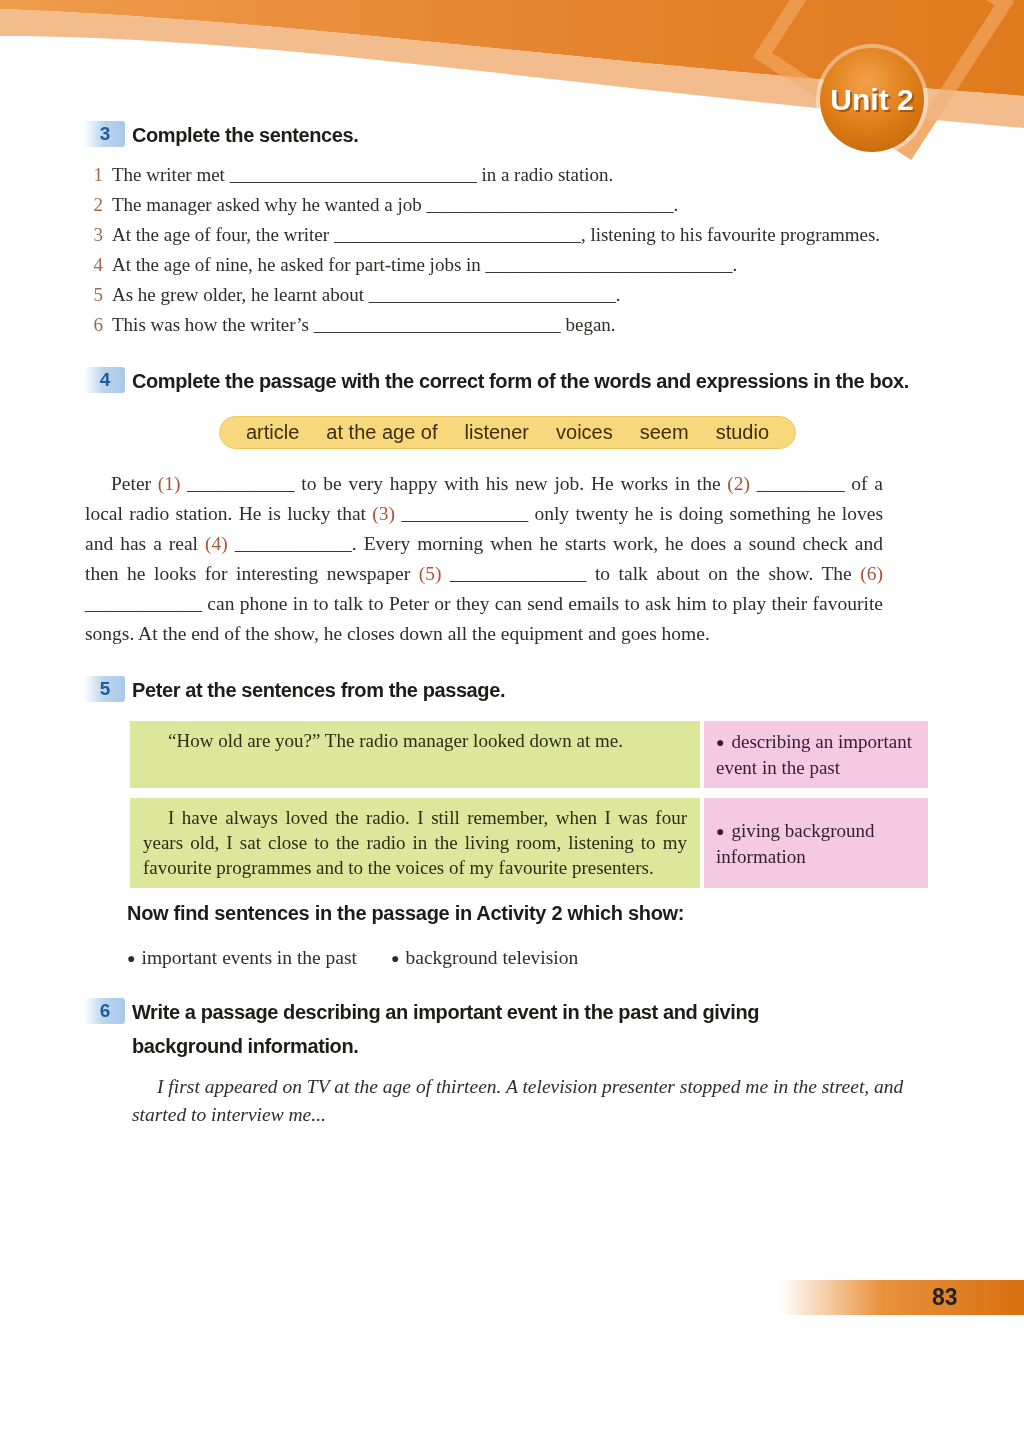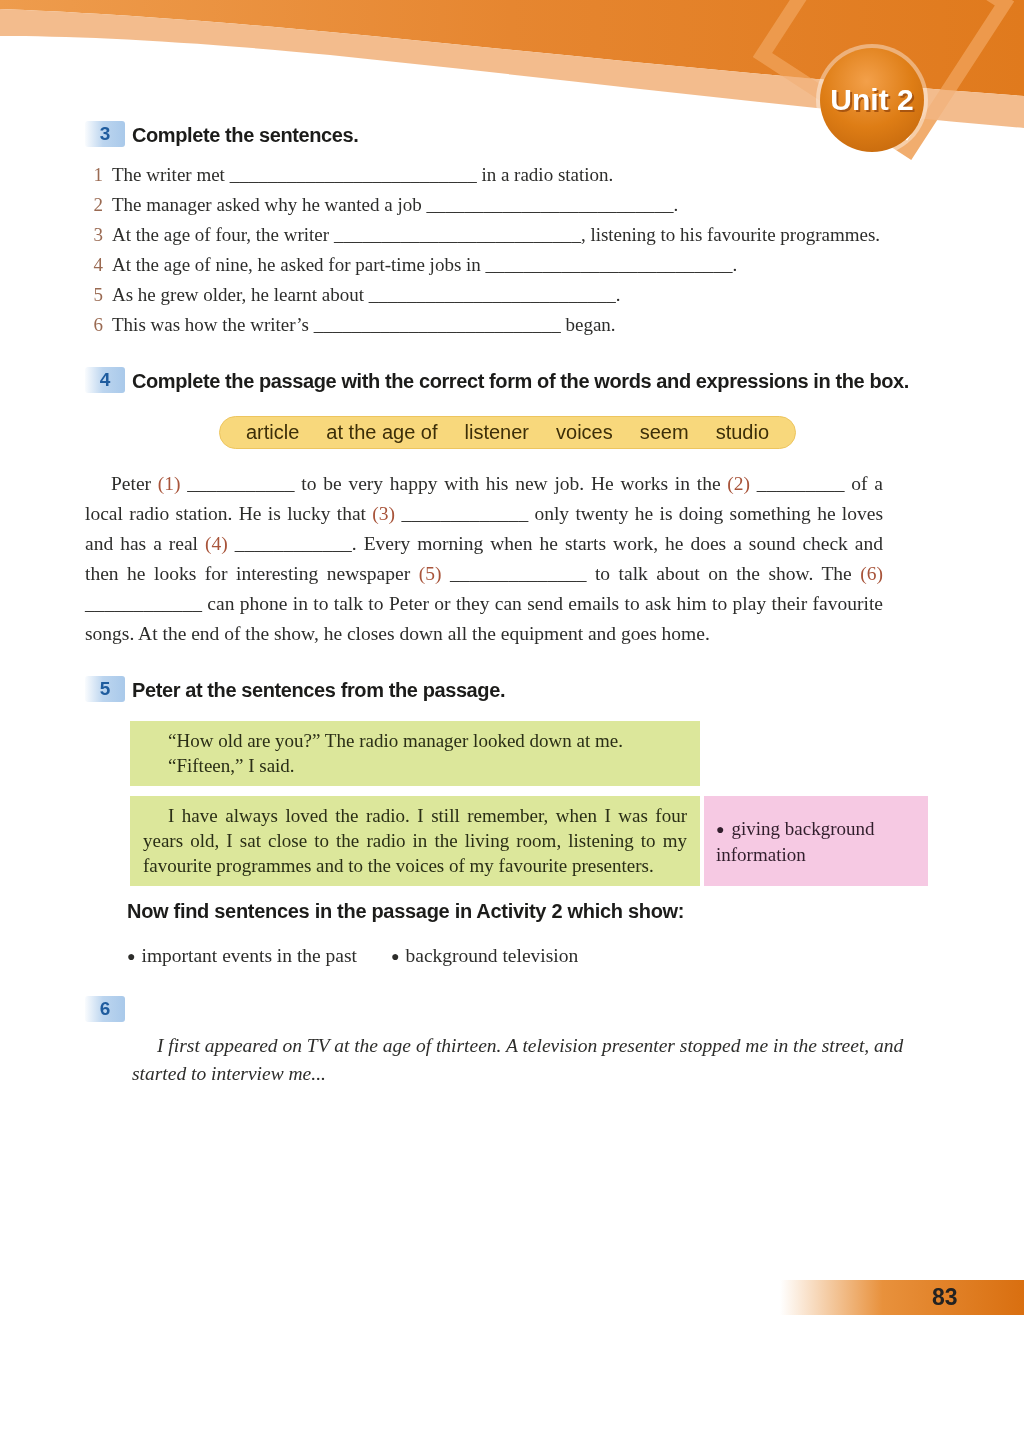--- a/index.html
+++ b/index.html
@@ -177,21 +177,23 @@
 
     <div class="sec5">
       <div class="ex-head">
         <div class="ex-badge">5</div>
         <div class="ex-title">Peter at the sentences from the passage.</div>
       </div>
       <div class="sent-table" id="sent-table">
           <div class="sent-row">
             <div class="cell-green">
               <p>“How old are you?” The radio manager looked down at me.</p>
-              <p>“Fifteen,” I said.</p>
+            </div>
+            <div class="cell-pink">
+              <div><span class="bullet">●</span><span>describing an important event in the past</span></div>
             </div>
           </div>
           <div class="sent-row">
             <div class="cell-green">
               <p>I have always loved the radio. I still remember, when I was four years old, I sat close to the radio in the living room, listening to my favourite programmes and to the voices of my favourite presenters.</p>
             </div>
             <div class="cell-pink">
               <div><span class="bullet">●</span><span>giving background information</span></div>
             </div>
           </div>
@@ -199,20 +201,21 @@
       <div class="now-find">Now find sentences in the passage in Activity 2 which show:</div>
       <div class="find-bullets" id="find-bullets">
           <span class="fb"><span class="bullet">●</span><span>important events in the past</span></span>
           <span class="fb"><span class="bullet">●</span><span>background television</span></span>
         </div>
     </div>
 
     <div class="sec6">
       <div class="ex-head">
         <div class="ex-badge">6</div>
+        <div class="ex-title w-narrow">Write a passage describing an important event in the past and giving background information.</div>
       </div>
       <div class="example">I first appeared on TV at the age of thirteen. A television presenter stopped me in the street, and started to interview me...</div>
     </div>
 
   </div>
 
   <div class="page-num-bar">
     <div class="page-num">83</div>
   </div>
 

